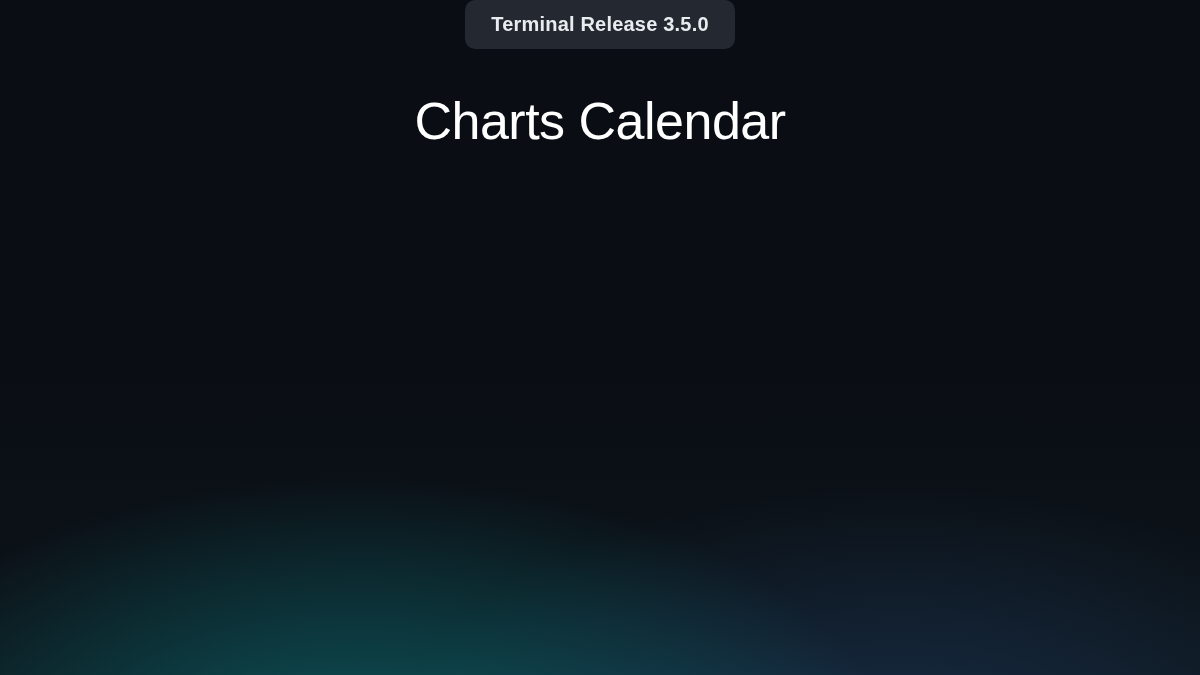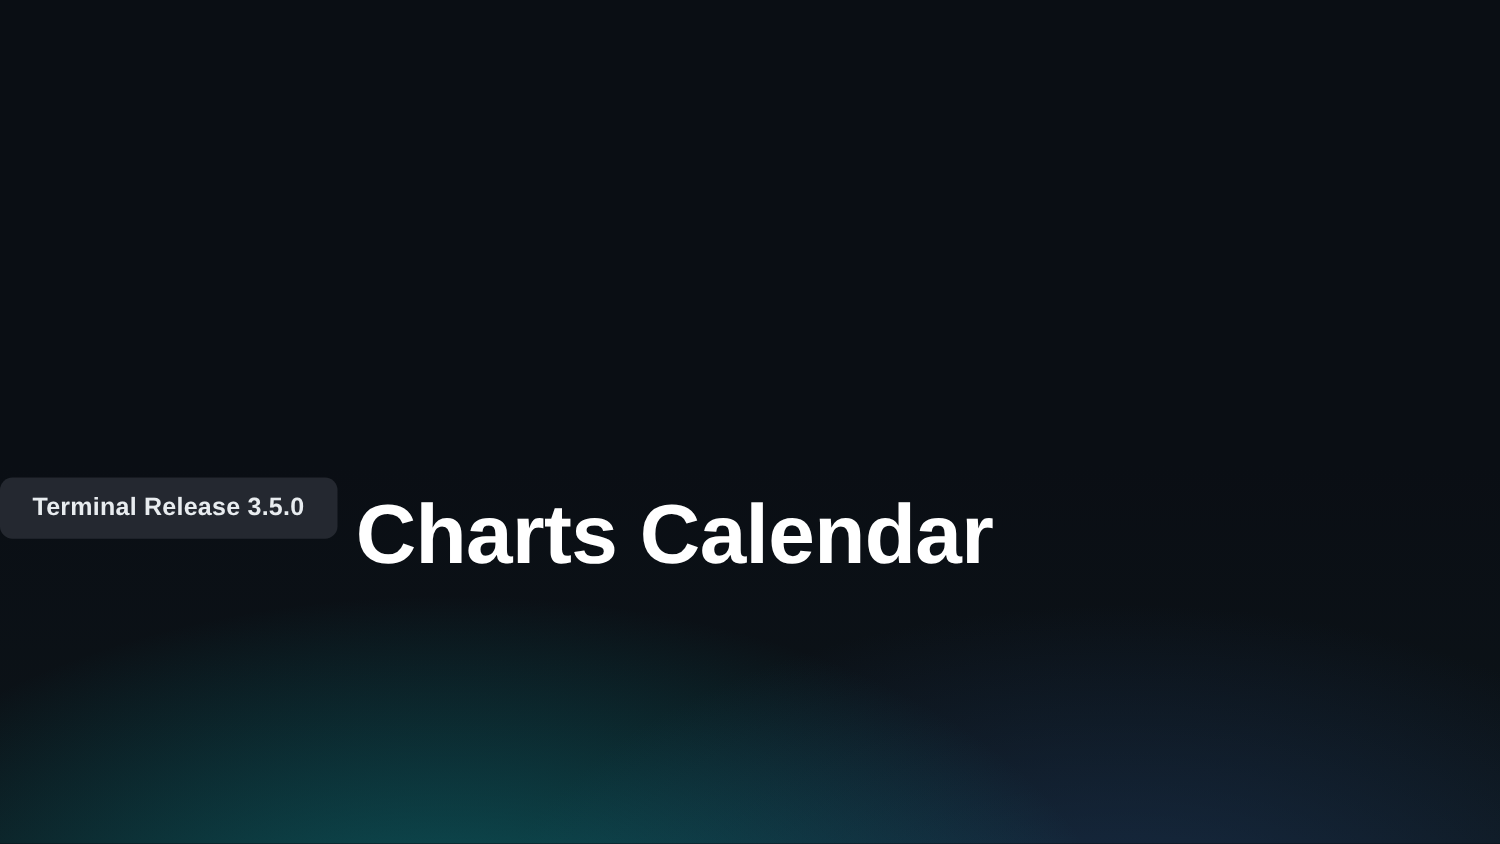--- a/index.html
+++ b/index.html
@@ -27,42 +27,40 @@
         radial-gradient(ellipse 900px 500px at 30% 115%, rgba(13, 148, 156, 0.55) 0%, rgba(13, 148, 156, 0) 60%),
         radial-gradient(ellipse 800px 450px at 75% 115%, rgba(30, 58, 95, 0.7) 0%, rgba(30, 58, 95, 0) 65%),
         linear-gradient(180deg, #0a0e14 0%, #0a0e14 55%, #0c1419 100%);
     }
     
     .content {
       position: relative;
       width: 100%;
       height: 100%;
       display: flex;
-      flex-direction: row;
+      flex-direction: column;
       align-items: center;
       justify-content: flex-start;
-      padding-top: 180px;
-      gap: 15px;
     }
     
     .badge {
       background: rgba(45, 50, 58, 0.75);
       color: #e8ecef;
       font-size: 20px;
       font-weight: 600;
       padding: 13px 26px;
       border-radius: 10px;
       letter-spacing: 0.2px;
       margin-bottom: 42px;
     }
     
     .title {
       color: #ffffff;
-      font-size: 67px;
-      font-weight: 700;
+      font-size: 52px;
+      font-weight: 400;
       text-align: center;
       line-height: 1.18;
       letter-spacing: -0.5px;
     }
   </style>
 </head>
 <body>
 
 <div class="background"></div>
 

